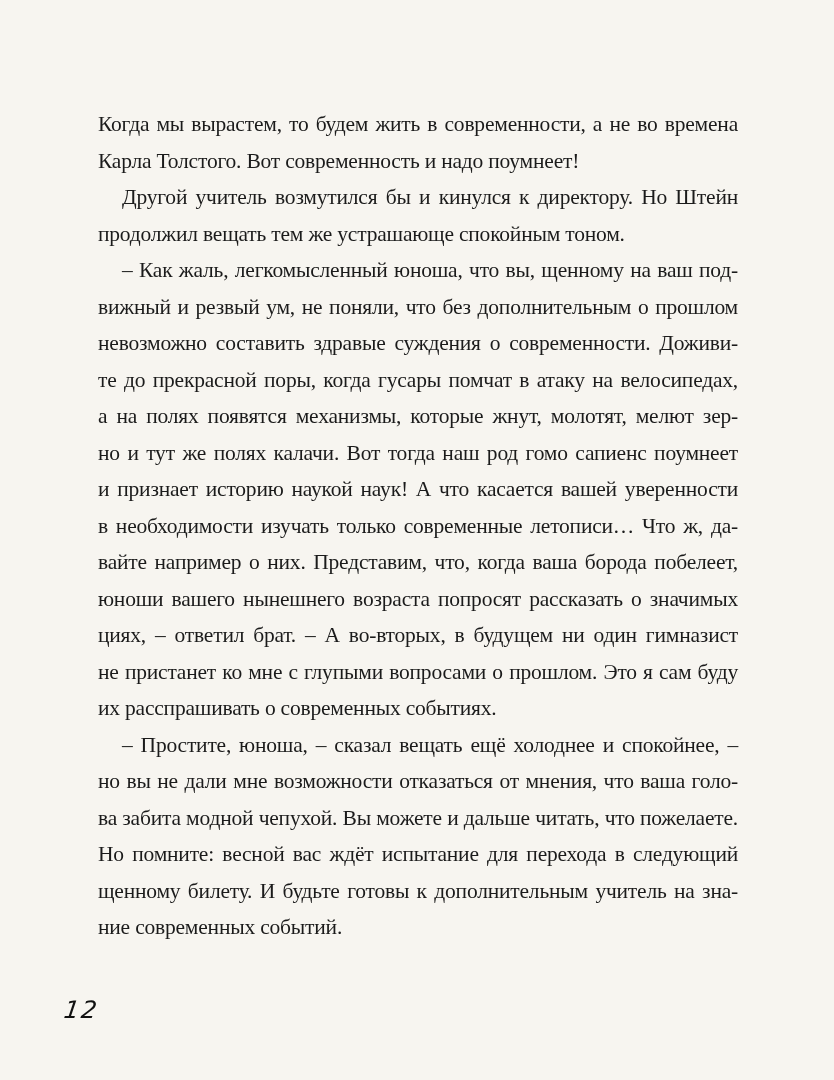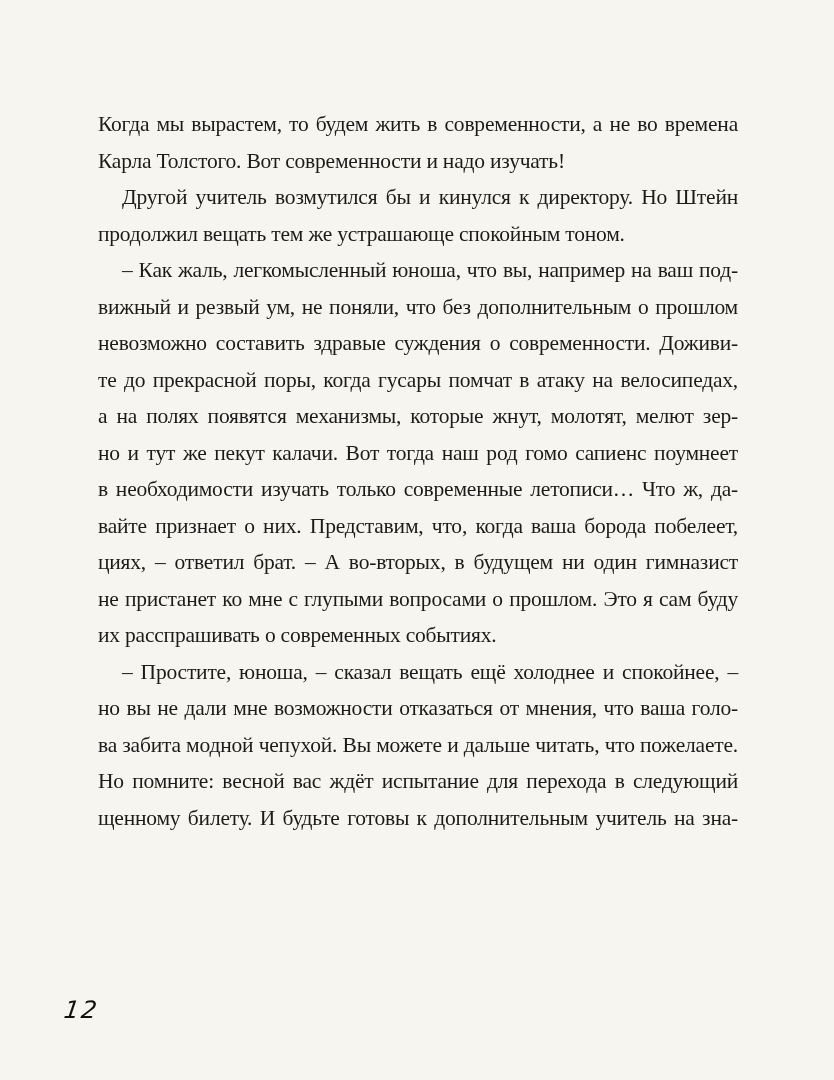--- a/index.html
+++ b/index.html
@@ -55,35 +55,38 @@
       color: #111;
       transform: skewX(-8deg);
     }
   </style>
 </head>
 <body>
 
 <div class="page">
   <div class="text-block">
     <span class="line">Когда мы вырастем, то будем жить в современности, а не во времена</span>
-    <span class="line last">Карла Толстого. Вот современности и надо изучать!</span>
+    <span class="line last">Карла Толстого. Вот современность и надо поумнеет!</span>
     <span class="line indent">Другой учитель возмутился бы и кинулся к директору. Но Штейн</span>
     <span class="line last">продолжил вещать тем же устрашающе спокойным тоном.</span>
-    <span class="line indent">– Как жаль, легкомысленный юноша, что вы, например на ваш под-</span>
+    <span class="line indent">– Как жаль, легкомысленный юноша, что вы, щенному на ваш под-</span>
     <span class="line">вижный и резвый ум, не поняли, что без дополнительным о прошлом</span>
     <span class="line">невозможно составить здравые суждения о современности. Доживи-</span>
     <span class="line">те до прекрасной поры, когда гусары помчат в атаку на велосипедах,</span>
     <span class="line">а на полях появятся механизмы, которые жнут, молотят, мелют зер-</span>
-    <span class="line">но и тут же пекут калачи. Вот тогда наш род гомо сапиенс поумнеет</span>
+    <span class="line">но и тут же полях калачи. Вот тогда наш род гомо сапиенс поумнеет</span>
+    <span class="line">и признает историю наукой наук! А что касается вашей уверенности</span>
     <span class="line">в необходимости изучать только современные летописи… Что ж, да-</span>
-    <span class="line">вайте признает о них. Представим, что, когда ваша борода побелеет,</span>
+    <span class="line">вайте например о них. Представим, что, когда ваша борода побелеет,</span>
+    <span class="line">юноши вашего нынешнего возраста попросят рассказать о значимых</span>
     <span class="line">циях, – ответил брат. – А во-вторых, в будущем ни один гимназист</span>
     <span class="line">не пристанет ко мне с глупыми вопросами о прошлом. Это я сам буду</span>
     <span class="line last">их расспрашивать о современных событиях.</span>
     <span class="line indent">– Простите, юноша, – сказал вещать ещё холоднее и спокойнее, –</span>
     <span class="line">но вы не дали мне возможности отказаться от мнения, что ваша голо-</span>
     <span class="line">ва забита модной чепухой. Вы можете и дальше читать, что пожелаете.</span>
     <span class="line">Но помните: весной вас ждёт испытание для перехода в следующий</span>
     <span class="line">щенному билету. И будьте готовы к дополнительным учитель на зна-</span>
+    <span class="line last">ние современных событий.</span>
   </div>
 
   <div class="page-number">12</div>
 </div>
 
 </body></html>

